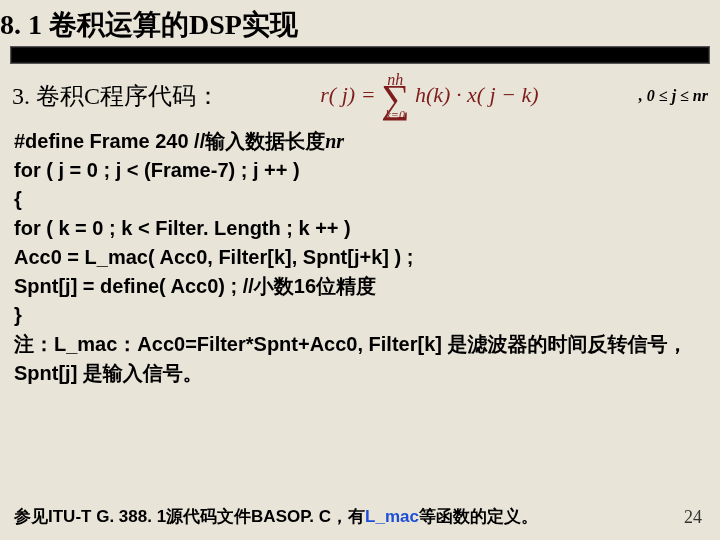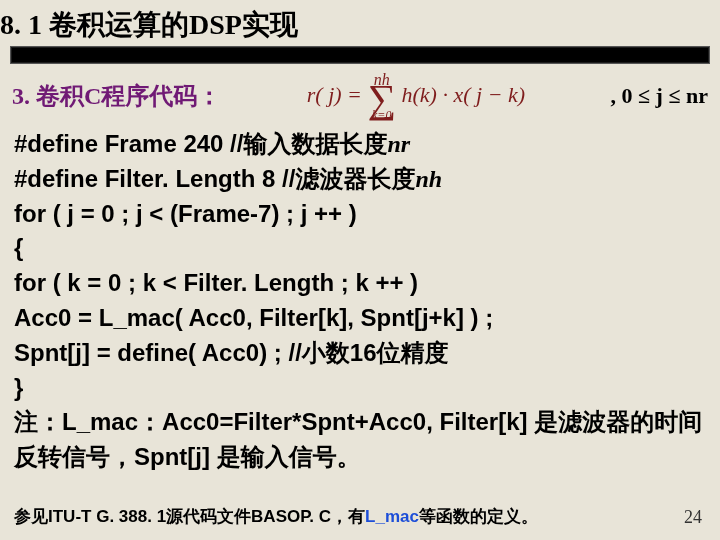--- a/index.html
+++ b/index.html
@@ -30,22 +30,22 @@
     box-shadow: inset 0 0 0 1px rgba(180,180,180,.15);
   }
   .row1 {
     display: flex;
     align-items: center;
     justify-content: space-between;
     padding: 8px 12px 2px 12px;
   }
   .sec-title {
     font-size: 24px;
-    font-weight: bold;
-    color: #701a75;
+    font-weight: normal;
+    color: #000000;
   }
   .formula {
     font-family: "Times New Roman", serif;
     font-size: 22px;
     color: #7f1d1d;
     text-align: center;
     line-height: 1;
   }
   .formula .top {
     font-size: 16px;
@@ -63,27 +63,28 @@
     font-size: 12px;
     font-style: italic;
     display: block;
     margin-top: -2px;
   }
   .formula .lhs, .formula .rhs {
     font-style: italic;
   }
   .range {
     font-family: "Times New Roman", serif;
-    font-size: 22px;
+    font-size: 16px;
+    font-style: italic;
     font-weight: bold;
     color: #000;
   }
   .code {
     padding: 4px 14px 0 14px;
-    font-size: 24px;
+    font-size: 20px;
     font-weight: bold;
     line-height: 1.45;
     font-family: "Arial", "SimSun", sans-serif;
     color: #000;
   }
   .code .cmt-it {
     font-style: italic;
     font-family: "Times New Roman", serif;
   }
   .footnote {
@@ -124,21 +125,20 @@
       <span class="bot">k=0</span>
     </span>
     <span class="rhs">h(k) · x( j − k)</span>
   </div>
 
   <div class="range">, 0 ≤ j ≤ nr</div>
 </div>
 
 <div class="code">
   <div><span>#define Frame  240   //输入数据长度</span><span class="cmt-it">nr</span></div>
-  <div><span>#define  Filter. Length  8  //滤波器长度</span><span class="cmt-it">nh</span></div>
   <div>for ( j = 0 ; j &lt; (Frame-7) ; j ++ )</div>
   <div>{</div>
   <div>for ( k = 0 ; k &lt;  Filter. Length ; k ++ )</div>
   <div>  Acc0 = L_mac( Acc0, Filter[k], Spnt[j+k] ) ;</div>
   <div>  Spnt[j] = define( Acc0) ; //小数16位精度</div>
   <div>}</div>
   <div>注：L_mac：Acc0=Filter*Spnt+Acc0,    Filter[k] 是滤波器的时间反转信号，Spnt[j] 是输入信号。</div>
 </div>
 
 <div class="footnote">

